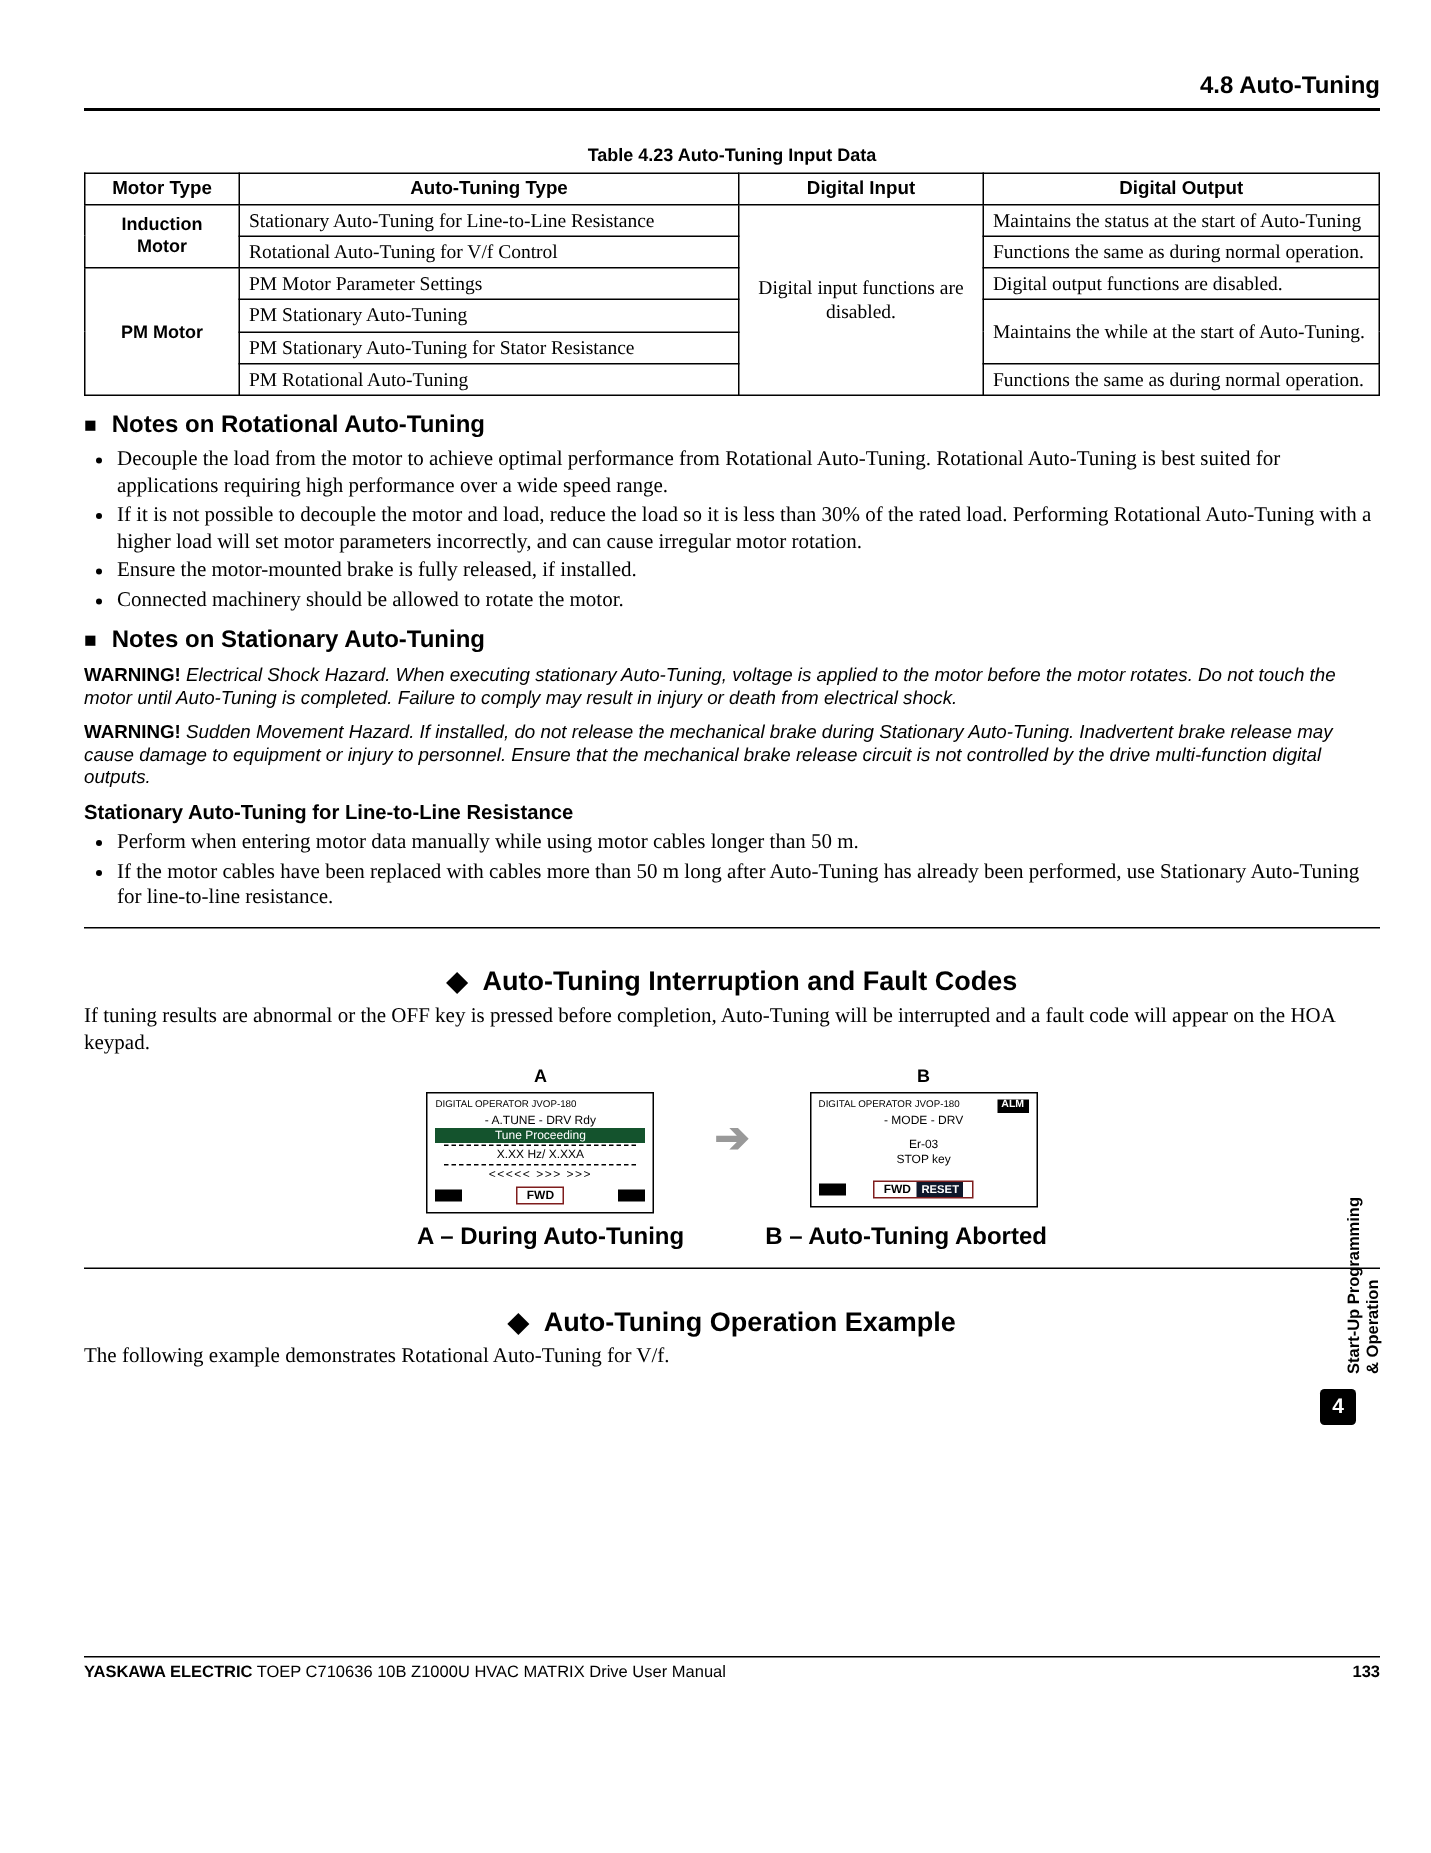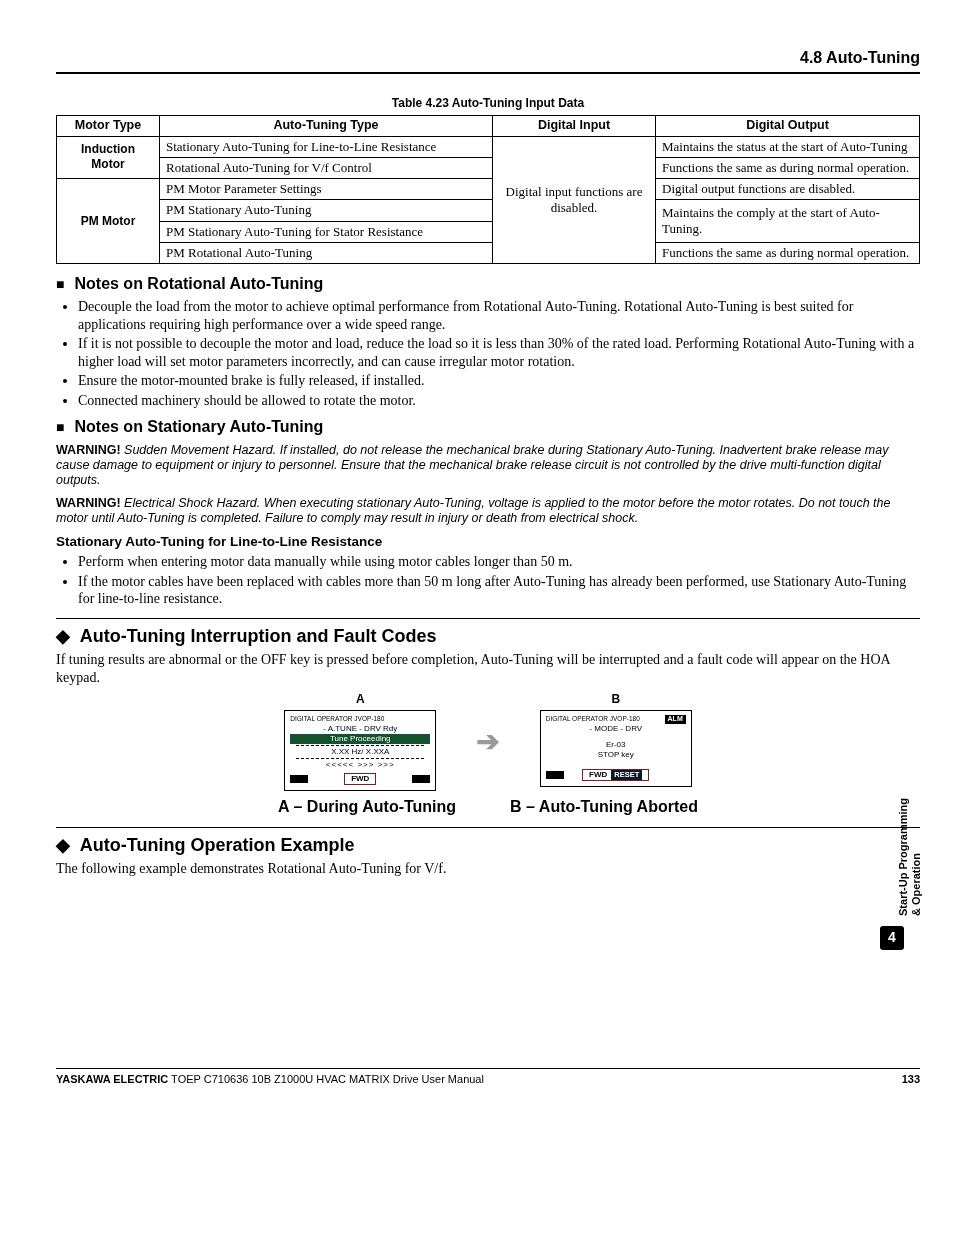--- a/index.html
+++ b/index.html
@@ -58,21 +58,22 @@
     content: "■";
     font-size: 14px;
     margin-right: 10px;
   }
   h2.diamond-heading {
     font-family: Arial, Helvetica, sans-serif;
     font-weight: bold;
     font-size: 18px;
     margin: 10px 0 4px 0;
     border-top: 1px solid #000;
-    padding-top: 6px;
+    padding-top: 24px;
+    text-align: center;
   }
   h2.diamond-heading::before {
     content: "◆";
     margin-right: 10px;
   }
   p.body { margin: 2px 0 6px 0; }
   p.warning {
     font-family: Arial, Helvetica, sans-serif;
     font-size: 12.5px;
     margin: 6px 0 8px 0;
@@ -186,21 +187,21 @@
     <td>Rotational Auto-Tuning for V/f Control</td>
     <td>Functions the same as during normal operation.</td>
   </tr>
   <tr>
     <td class="center" rowspan="4" style="font-family:Arial;font-weight:bold;font-size:12px">PM Motor</td>
     <td>PM Motor Parameter Settings</td>
     <td>Digital output functions are disabled.</td>
   </tr>
   <tr>
     <td>PM Stationary Auto-Tuning</td>
-    <td rowspan="2">Maintains the comply at the start of Auto-Tuning.</td>
+    <td rowspan="2">Maintains the while at the start of Auto-Tuning.</td>
   </tr>
   <tr>
     <td>PM Stationary Auto-Tuning for Stator Resistance</td>
   </tr>
   <tr>
     <td>PM Rotational Auto-Tuning</td>
     <td>Functions the same as during normal operation.</td>
   </tr>
 </tbody>
     </table>
@@ -209,25 +210,25 @@
 <ul class="bullets">
   <li>Decouple the load from the motor to achieve optimal performance from Rotational Auto-Tuning. Rotational Auto-Tuning is best suited for applications requiring high performance over a wide speed range.</li>
   <li>If it is not possible to decouple the motor and load, reduce the load so it is less than 30% of the rated load. Performing Rotational Auto-Tuning with a higher load will set motor parameters incorrectly, and can cause irregular motor rotation.</li>
   <li>Ensure the motor-mounted brake is fully released, if installed.</li>
   <li>Connected machinery should be allowed to rotate the motor.</li>
 </ul>
 
 <h3 class="square-heading">Notes on Stationary Auto-Tuning</h3>
 <p class="warning">
   <span class="lead">WARNING!</span>
-  <span class="body">Sudden Movement Hazard. If installed, do not release the mechanical brake during Stationary Auto-Tuning. Inadvertent brake release may cause damage to equipment or injury to personnel. Ensure that the mechanical brake release circuit is not controlled by the drive multi-function digital outputs.</span>
+  <span class="body">Electrical Shock Hazard. When executing stationary Auto-Tuning, voltage is applied to the motor before the motor rotates. Do not touch the motor until Auto-Tuning is completed. Failure to comply may result in injury or death from electrical shock.</span>
 </p>
 <p class="warning">
   <span class="lead">WARNING!</span>
-  <span class="body">Electrical Shock Hazard. When executing stationary Auto-Tuning, voltage is applied to the motor before the motor rotates. Do not touch the motor until Auto-Tuning is completed. Failure to comply may result in injury or death from electrical shock.</span>
+  <span class="body">Sudden Movement Hazard. If installed, do not release the mechanical brake during Stationary Auto-Tuning. Inadvertent brake release may cause damage to equipment or injury to personnel. Ensure that the mechanical brake release circuit is not controlled by the drive multi-function digital outputs.</span>
 </p>
 <div class="subheading">Stationary Auto-Tuning for Line-to-Line Resistance</div>
 <ul class="bullets">
   <li>Perform when entering motor data manually while using motor cables longer than 50 m.</li>
   <li>If the motor cables have been replaced with cables more than 50 m long after Auto-Tuning has already been performed, use Stationary Auto-Tuning for line-to-line resistance.</li>
 </ul>
 
 <h2 class="diamond-heading">Auto-Tuning Interruption and Fault Codes</h2>
 <p class="body">If tuning results are abnormal or the OFF key is pressed before completion, Auto-Tuning will be interrupted and a fault code will appear on the HOA keypad.</p>
 

